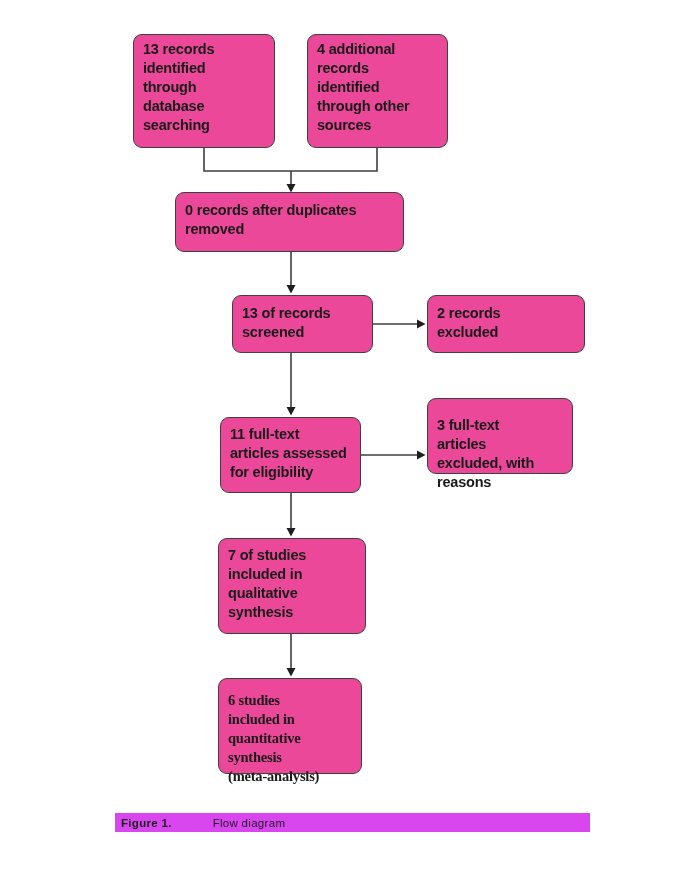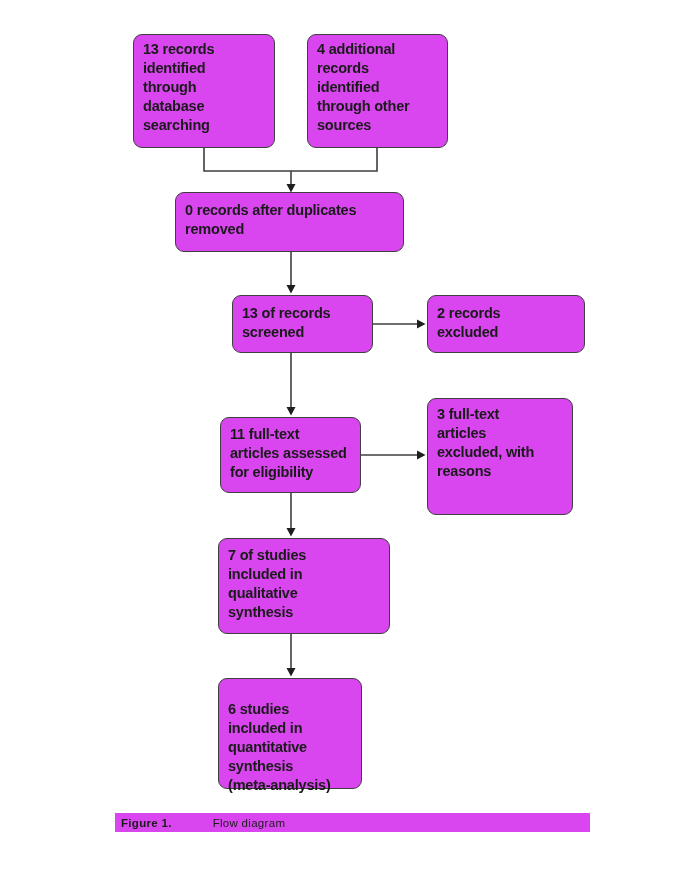--- a/index.html
+++ b/index.html
@@ -13,21 +13,21 @@
     height: 871px;
     background: #ffffff;
     font-family: "Liberation Sans", sans-serif;
     overflow: hidden;
   }
   .flow-box {
     position: absolute;
     box-sizing: border-box;
     border: 1.6px solid #3f3f3f;
     border-radius: 9px;
-    background: #d946ef;
+    background: #ec4899;
     color: #1a1a1a;
     font-size: 14.5px;
     line-height: 19px;
     font-weight: bold;
     letter-spacing: -0.2px;
     padding: 5px 6px 5px 9px;
     white-space: pre-line;
   }
   #connectors {
     position: absolute;
@@ -111,31 +111,31 @@
   <div class="flow-box" style="left:220px; top:295px; width:141px; height:58px; padding-top:8px;margin-left:12px;">13 of records
 screened</div>
 
   <div class="flow-box" style="left:427px; top:295px; width:158px; height:58px; padding-top:8px;">2 records
 excluded</div>
 
   <div class="flow-box" style="left:220px; top:417px; width:141px; height:76px; padding-top:7px;">11 full-text
 articles assessed
 for eligibility</div>
 
-  <div class="flow-box" style="left:427px; top:398px; width:146px; height:117px; padding-top:6px;">3 full-text
+  <div class="flow-box" style="left:427px; top:398px; width:146px; height:76px; padding-top:17px;">3 full-text
 articles
 excluded, with
 reasons</div>
 
-  <div class="flow-box" style="left:218px; top:538px; width:172px; height:96px; padding-top:7px;">7 of studies
+  <div class="flow-box" style="left:218px; top:538px; width:148px; height:96px; padding-top:7px;">7 of studies
 included in
 qualitative
 synthesis</div>
 
-  <div class="flow-box" style="left:218px; top:678px; width:144px; height:111px; padding-top:21px;">6 studies
+  <div class="flow-box" style="left:218px; top:678px; width:144px; height:96px; padding-top:12px;font-family:Liberation Serif, serif;">6 studies
 included in
 quantitative
 synthesis
 (meta-analysis)</div>
 
   <div class="caption-bar">
     <span class="caption-label">Figure 1.</span>
     <span class="caption-text">Flow diagram</span>
   </div>
 

